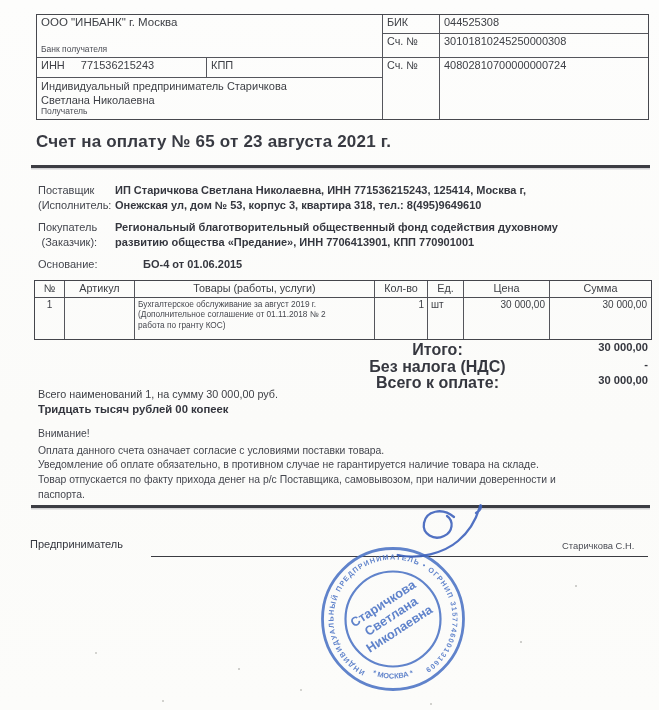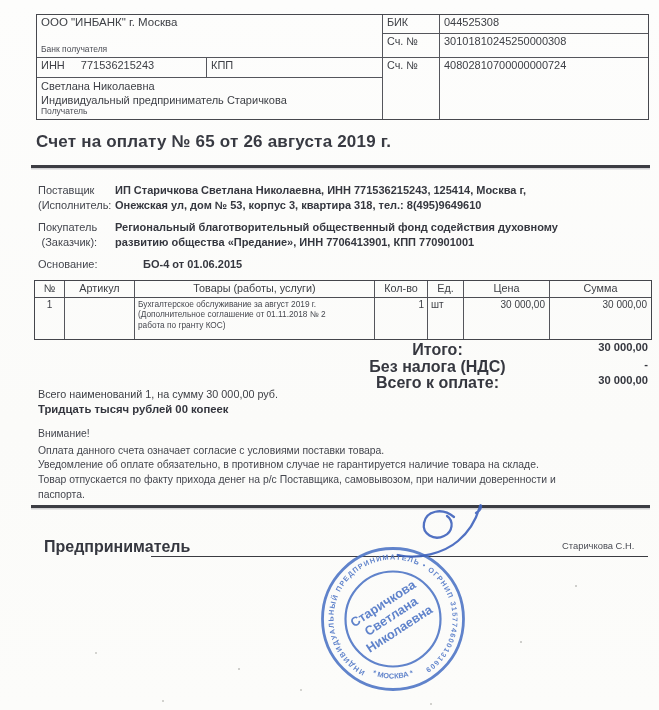--- a/index.html
+++ b/index.html
@@ -69,21 +69,21 @@
   .totals{position:absolute; left:330px; top:341px; width:318px;}
   .t-row{display:flex; height:16.5px; align-items:flex-start;}
   .t-label{flex:1; text-align:center; font-weight:bold; font-size:16px; color:#35373f;}
   .t-value{width:103px; text-align:right; font-weight:bold; font-size:11.2px; color:#35373f;}
   
   .summary-line{position:absolute; left:38px; top:388px; font-size:10.8px;}
   .amount-words{position:absolute; left:38px; top:403px; font-size:11.3px; font-weight:bold; color:#34363e;}
   .notice{position:absolute; left:38px; top:427px; font-size:10.4px; line-height:14.7px; color:#44464e;}
   .notice .nh{margin-bottom:2px;}
   
-  .sig-label{position:absolute; left:44px; top:538px; font-size:16px; font-weight:bold; color:#35373f;}
+  .sig-label{position:absolute; left:30px; top:538px; font-size:11px; font-weight:normal; color:#35373f;}
   .sig-line{position:absolute; left:151px; top:556px; width:497px; height:1.3px; background:#3a3b41;}
   .sig-name{position:absolute; left:562px; top:540px; font-size:9.4px; color:#4a4c54;}
   .signature-svg{position:absolute; left:392px; top:503px; z-index:3;}
   .stamp-svg{position:absolute; left:318px; top:544px; z-index:2; opacity:.88;}
   .stamp-svg text{font-family:"Liberation Sans","DejaVu Sans",sans-serif;}
   
   .sp{position:absolute; background:#86867f; border-radius:50%; opacity:.45;}
 </style>
 </head>
 <body>
@@ -99,27 +99,27 @@
     <div class="bc bb c-bik-v">044525308</div>
     <div class="bc br bb c-corr-l">Сч. №</div>
     <div class="bc bb c-corr-v">30101810245250000308</div>
     <div class="bc br bb c-inn">
       <span>ИНН</span><span class="inn-val">771536215243</span>
     </div>
     <div class="bc br bb c-kpp">КПП</div>
     <div class="bc br c-acc-l">Сч. №</div>
     <div class="bc c-acc-v">40802810700000000724</div>
     <div class="bc br c-payee">
+      <div>Индивидуальный предприниматель Старичкова</div>
       <div>Светлана Николаевна</div>
-      <div>Индивидуальный предприниматель Старичкова</div>
       <span class="caption">Получатель</span>
     </div>
   </div>
 
-  <div class="doc-title">Счет на оплату № 65 от 26 августа 2019 г.</div>
+  <div class="doc-title">Счет на оплату № 65 от 23 августа 2021 г.</div>
   <div class="hr hr1"></div>
 
   <div class="p-label sup-l">
     <div>Поставщик</div>
     <div>(Исполнитель:</div>
   </div>
   <div class="p-value sup-v">
     <div>ИП Старичкова Светлана Николаевна, ИНН 771536215243, 125414, Москва г,</div>
     <div>Онежская ул, дом № 53, корпус 3, квартира 318, тел.: 8(495)9649610</div>
   </div>

